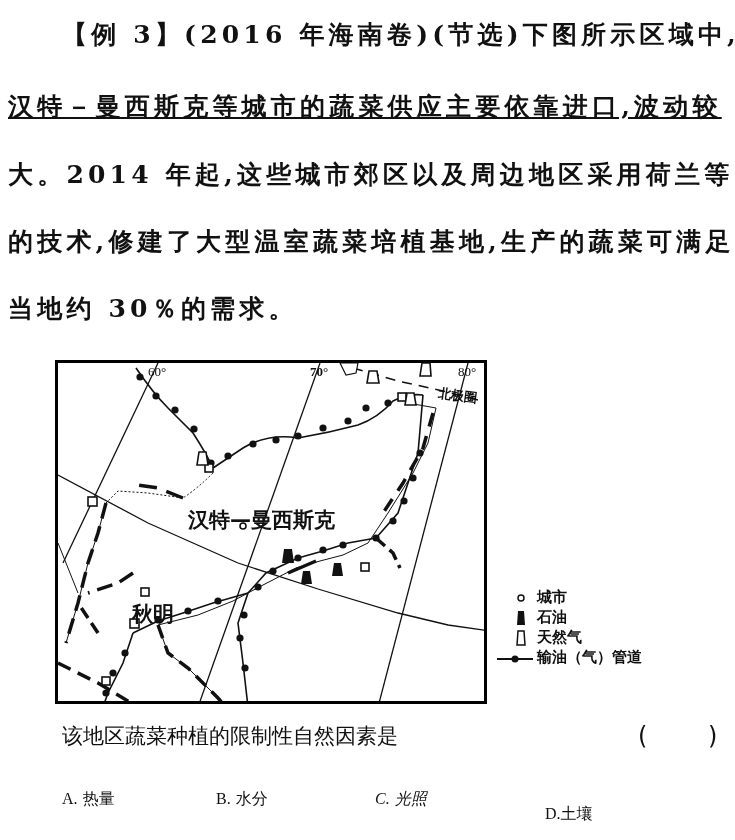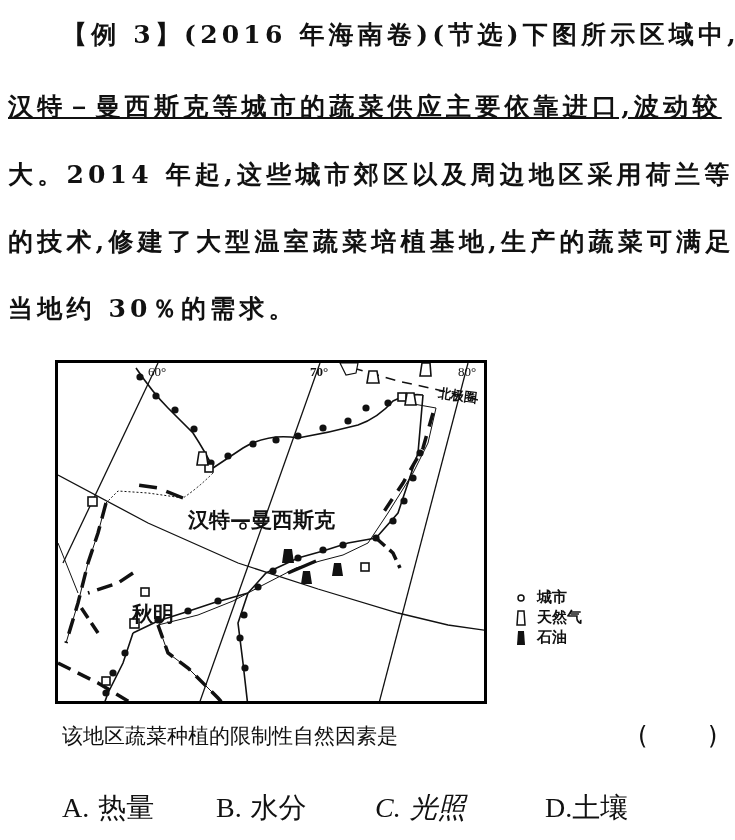--- a/index.html
+++ b/index.html
@@ -33,21 +33,21 @@
   .legend-label { font-weight: bold; }
   .question {
     position: absolute; left: 62px; top: 722px; font-size: 21px;
     font-family: "DejaVu Sans", "Liberation Sans", sans-serif; white-space: nowrap;
   }
   .bracket {
     position: absolute; top: 722px; font-size: 24px;
     font-family: "DejaVu Sans", "Liberation Sans", sans-serif;
   }
   .opt {
-    position: absolute; top: 789px; font-size: 28px;
+    position: absolute; top: 789px; font-size: 16px;
     font-family: "DejaVu Sans", "Liberation Sans", sans-serif; white-space: nowrap;
   }
   .opt .letter { font-family: "Liberation Serif", serif; }
 </style>
 </head>
 <body>
 
 <div class="para" style="top:18px;left:62px;">
   <span class="tag">【例 3】</span><span>(2016 年海南卷)(节选)下图所示区域中,秋明、</span>
 </div>
@@ -171,43 +171,52 @@
     <span class="legend-sym">
       <svg width="40" height="20">
           <circle cx="24" cy="10" r="3" fill="#fff" stroke="#111" stroke-width="1.5"></circle>
         </svg>
     </span>
     <span class="legend-label">城市</span>
   </div>
   <div class="legend-row">
     <span class="legend-sym">
       <svg width="40" height="20">
+          <path d="M21 3 L27 3 L28 17 L20 17 Z" fill="#111"></path>
+        </svg>
+    </span>
+    <span class="legend-label">石油</span>
+  </div>
+  <div class="legend-row">
+    <span class="legend-sym">
+      <svg width="40" height="20">
           <path d="M21 3 L27 3 L28 17 L20 17 Z" fill="#fff" stroke="#111" stroke-width="1.5"></path>
         </svg>
     </span>
     <span class="legend-label">天然气</span>
   </div>
   <div class="legend-row">
     <span class="legend-sym">
       <svg width="40" height="20">
-          <path d="M21 3 L27 3 L28 17 L20 17 Z" fill="#111"></path>
-        </svg>
-    </span>
-    <span class="legend-label">石油</span>
+          <line x1="0" y1="11" x2="36" y2="11" stroke="#111" stroke-width="1.8"></line>
+          <circle cx="18" cy="11" r="3.5" fill="#111"></circle>
+        </svg>
+    </span>
+    <span class="legend-label">输油（气）管道</span>
   </div>
 </div>
 
 <div class="question">该地区蔬菜种植的限制性自然因素是</div>
 <span class="bracket" style="left:638px;">(</span>
 <span class="bracket" style="left:708px;">)</span>
 
 <div class="opt" style="left:62px;">
   <span class="letter">A.</span> <span>热量</span>
 </div>
 <div class="opt" style="left:216px;">
   <span class="letter">B.</span> <span>水分</span>
 </div>
 <div class="opt" style="left:375px;font-style:italic;">
   <span class="letter">C.</span> <span>光照</span>
 </div>
-<div class="opt" style="left:545px;">
+<div class="opt" style="left:545px;margin-top:15px;">
   <span class="letter">D.</span><span>土壤</span>
 </div>
 
 </body></html>

